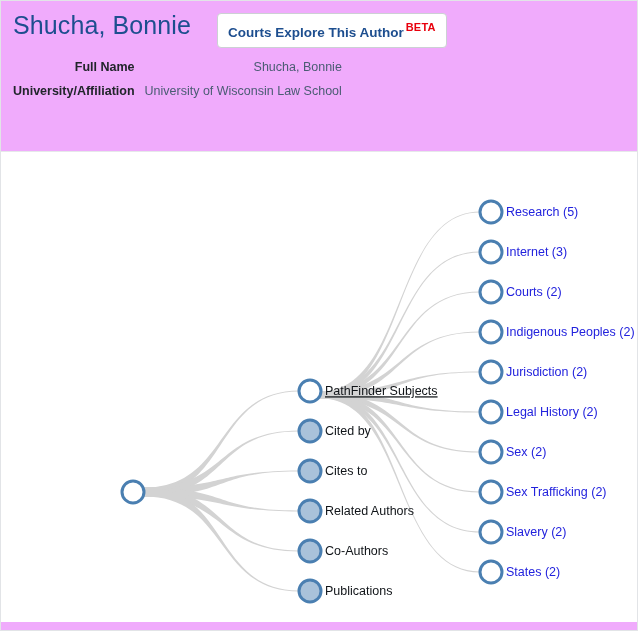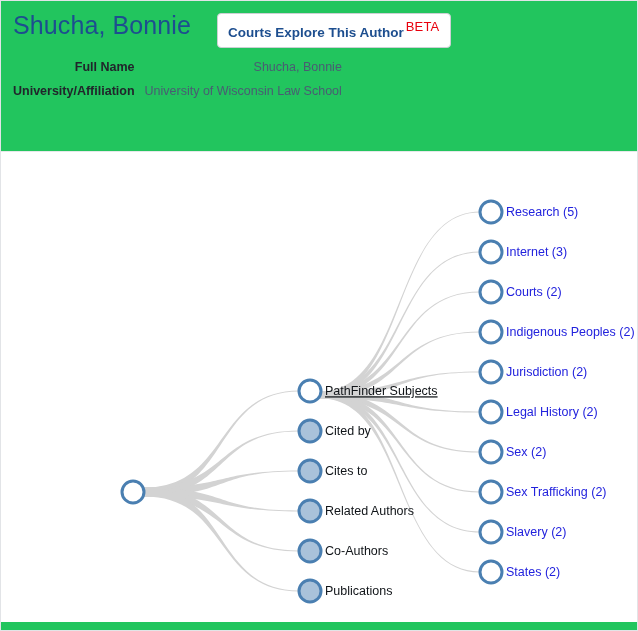--- a/index.html
+++ b/index.html
@@ -6,21 +6,21 @@
     margin: 0;
     padding: 0;
     background: #f1f2f4;
     font-family: "Liberation Sans", sans-serif;
   }
   #page {
     position: relative;
     width: 638px;
     height: 631px;
     box-sizing: border-box;
-    background: #22c55e;
+    background: #f0abfc;
     border: 1px solid #e2e4e7;
     overflow: hidden;
   }
 
   
   #header {
     position: relative;
     padding: 9px 12px 0 12px;
   }
   #title-row {
@@ -45,22 +45,22 @@
     padding: 6px 10px 7px 10px;
     font-size: 13.5px;
     font-weight: bold;
     color: #1d4e8f;
     line-height: 14px;
     cursor: pointer;
     white-space: nowrap;
   }
   #about-button .beta {
     color: #e8000d;
-    font-size: 13px;
-    font-weight: normal;
+    font-size: 11px;
+    font-weight: bold;
     vertical-align: super;
     margin-left: 2px;
     letter-spacing: 0.2px;
     margin-top: 24px;
   }
 
   #meta-table {
     margin-top: 6px;
     border-collapse: collapse;
     font-size: 12.5px;

